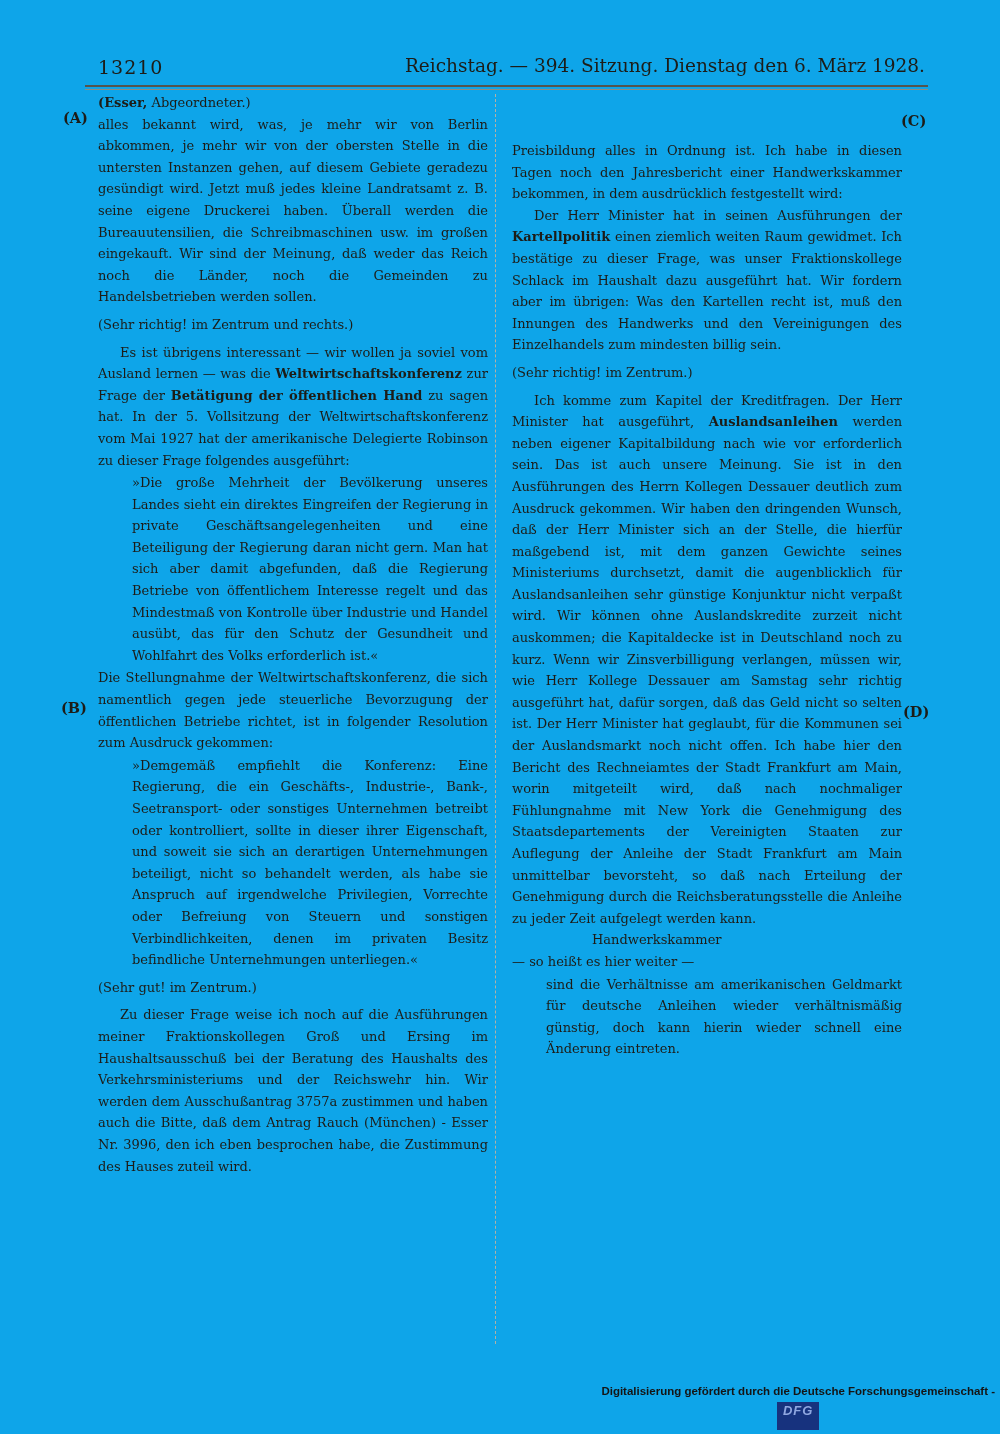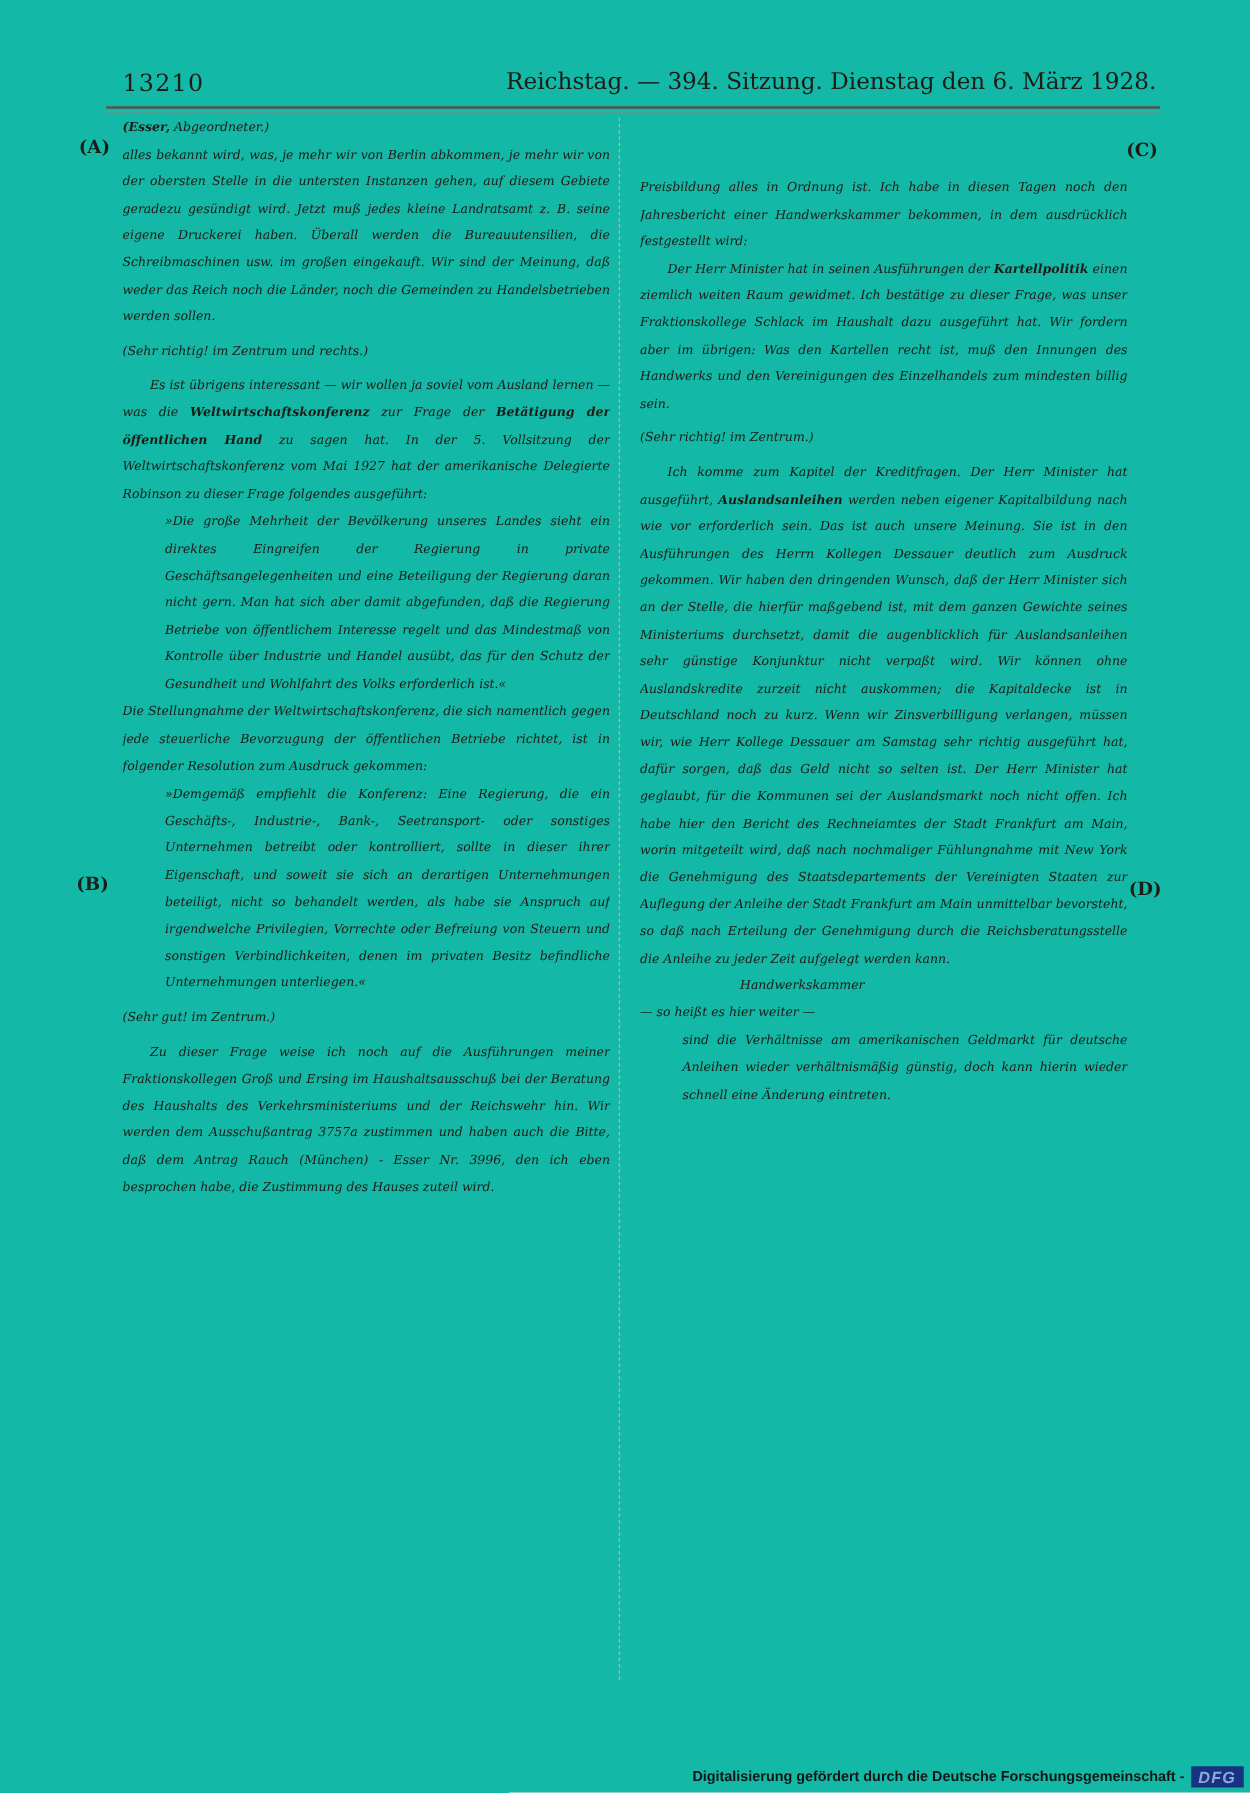--- a/index.html
+++ b/index.html
@@ -1,18 +1,18 @@
 <!DOCTYPE html>
 <html lang="de"><head>
 <meta charset="utf-8">
 <style>
   html,body { margin:0; padding:0; background:#e8e8e4; }
   .page {
     position:relative; width:1000px; height:1434px; margin:0 auto;
-    background:#14b8a6; overflow:hidden;
+    background:#0ea5e9; overflow:hidden;
     font-family:"DejaVu Serif", serif; color:#1d1c17;
   }
   
   .header-pagenum {
     position:absolute; left:98px; top:56px;
     font-size:19px; letter-spacing:1px;
   }
   .header-title {
     position:absolute; left:85px; right:75px; top:55px;
     text-align:right; font-size:18.5px;
@@ -21,23 +21,22 @@
     position:absolute; left:85px; right:72px; top:85px; height:2px;
     border-top:2px solid #55544d; border-bottom:1px solid #8d8c82;
   }
   
   .col-divider {
     position:absolute; left:495px; top:94px; height:1250px; width:0;
     border-left:1px dashed #b3b0a6;
   }
   .column {
     position:absolute; top:92px; width:390px; height:1260px; overflow:hidden;
-    font-size:10px; line-height:21.6px; text-align:justify;
+    font-size:13px; line-height:21.6px; text-align:justify;
     text-justify:inter-word;
-    font-style:italic;
   }
   .col-left  { left:98px; }
   .col-right { left:512px;margin-top:48px; }
   .blk { margin:0; }
   .blk b { font-weight:bold; }
   .blk-speaker { text-align:left; }
   .blk-body.ind-first { text-indent:22px; }
   .blk-quote { margin:1px 0 1px 34px; }
   .blk-quote-lead { margin-left:80px; text-align:left; }
   .blk-interjection { margin:6px 0; }
@@ -47,27 +46,27 @@
   }
   .marker-a { left:63px;  top:109px; }
   .marker-b { left:61px;  top:699px; }
   .marker-c { left:901px; top:112px; }
   .marker-d { left:903px; top:703px; }
   
   .footer {
     position:absolute; right:5px; bottom:4px;
     display:flex; align-items:center; gap:5px;
     font-family:"Liberation Sans", sans-serif;
-    font-size:11.5px; font-weight:bold; color:#151515;
+    font-size:11.5px; font-weight:bold; color:#151515;flex-direction:column;
   }
   .dfg-logo {
     display:inline-block; background:#17327e; color:#8fa6e0;
     font-family:"Liberation Sans", sans-serif;
     font-size:13px; font-weight:bold; font-style:italic;
-    padding:1px 6px 1px 6px; letter-spacing:1px;
+    padding:1px 6px 12px 6px; letter-spacing:1px;
   }
 </style>
 </head>
 <body>
 
 <div class="page">
 
   <div class="header-pagenum">13210</div>
   <div class="header-title">Reichstag. — 394. Sitzung. Dienstag den 6. März 1928.</div>
   <div class="header-rule"></div>

